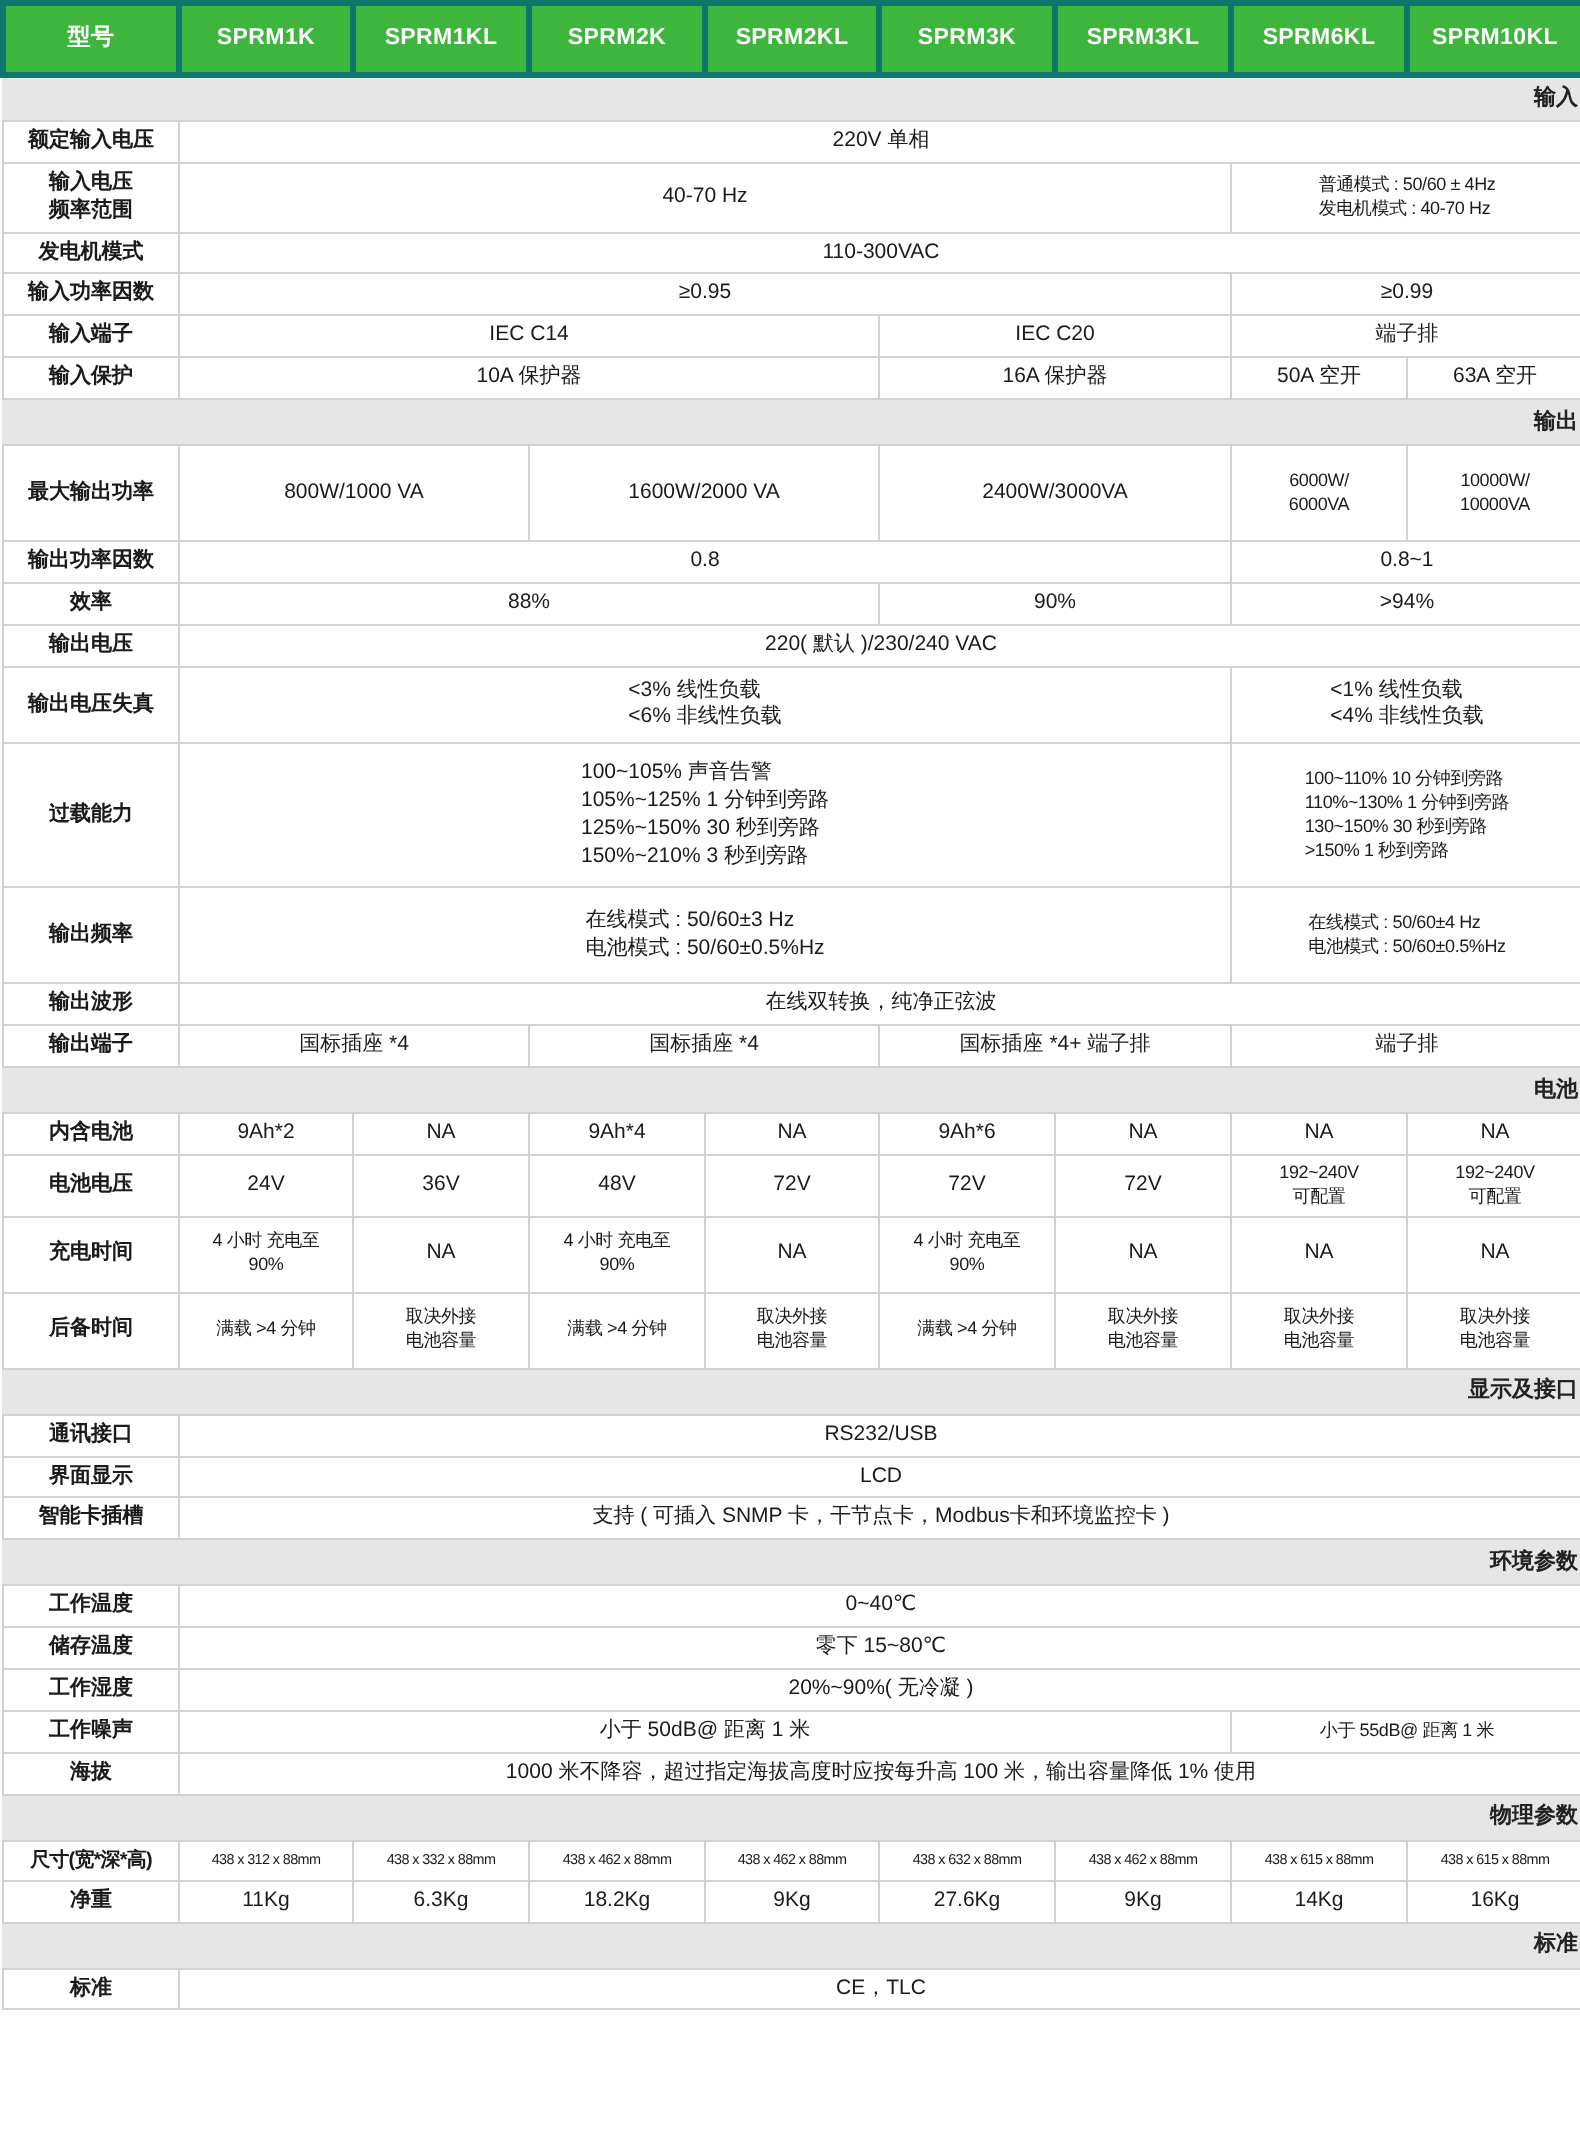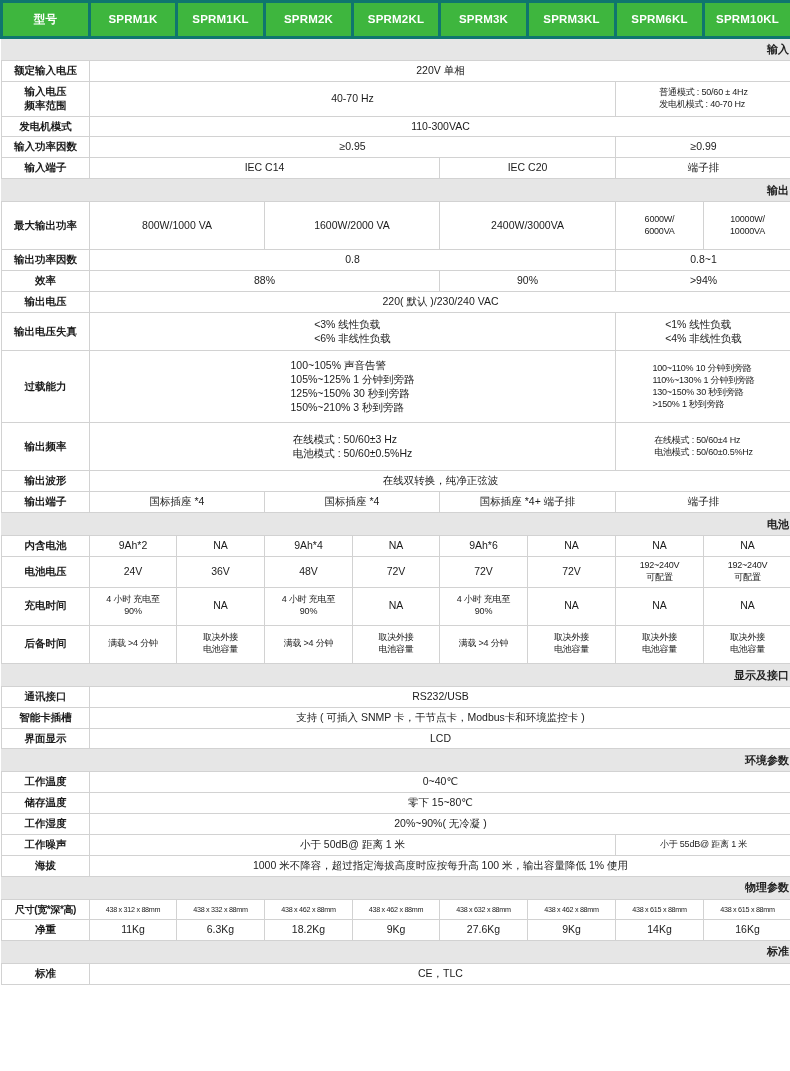--- a/index.html
+++ b/index.html
@@ -131,20 +131,27 @@
     <td class="val" colspan="2">≥0.99</td>
   </tr>
 
   <tr>
     <td class="lbl">输入端子</td>
     <td class="val" colspan="4">IEC C14</td>
     <td class="val" colspan="2">IEC C20</td>
     <td class="val" colspan="2">端子排</td>
   </tr>
 
+  <tr>
+    <td class="lbl">输入保护</td>
+    <td class="val" colspan="4">10A 保护器</td>
+    <td class="val" colspan="2">16A 保护器</td>
+    <td class="val">50A 空开</td>
+    <td class="val">63A 空开</td>
+  </tr>
 
   <tr class="band">
     <td colspan="9">输出</td>
   </tr>
 
   <tr>
     <td class="lbl">最大输出功率</td>
     <td class="val" colspan="2" style="height:48px">800W/1000 VA</td>
     <td class="val" colspan="2">1600W/2000 VA</td>
     <td class="val" colspan="2">2400W/3000VA</td>
@@ -326,27 +333,27 @@
   <tr class="band">
     <td colspan="9">显示及接口</td>
   </tr>
 
   <tr>
     <td class="lbl">通讯接口</td>
     <td class="val" colspan="8">RS232/USB</td>
   </tr>
 
   <tr>
+    <td class="lbl">界面显示</td>
+    <td class="val" colspan="8">LCD</td>
+  </tr>
+
+  <tr>
     <td class="lbl">智能卡插槽</td>
     <td class="val" colspan="8">支持 ( 可插入 SNMP 卡，干节点卡，Modbus卡和环境监控卡 )</td>
-  </tr>
-
-  <tr>
-    <td class="lbl">界面显示</td>
-    <td class="val" colspan="8">LCD</td>
   </tr>
 
   <tr class="band">
     <td colspan="9">环境参数</td>
   </tr>
 
   <tr>
     <td class="lbl">工作温度</td>
     <td class="val" colspan="8">0~40℃</td>
   </tr>

